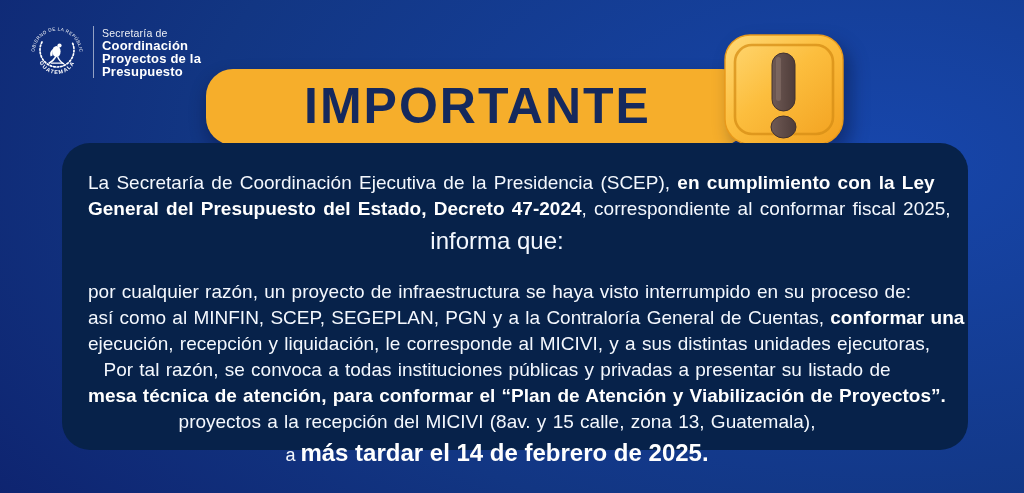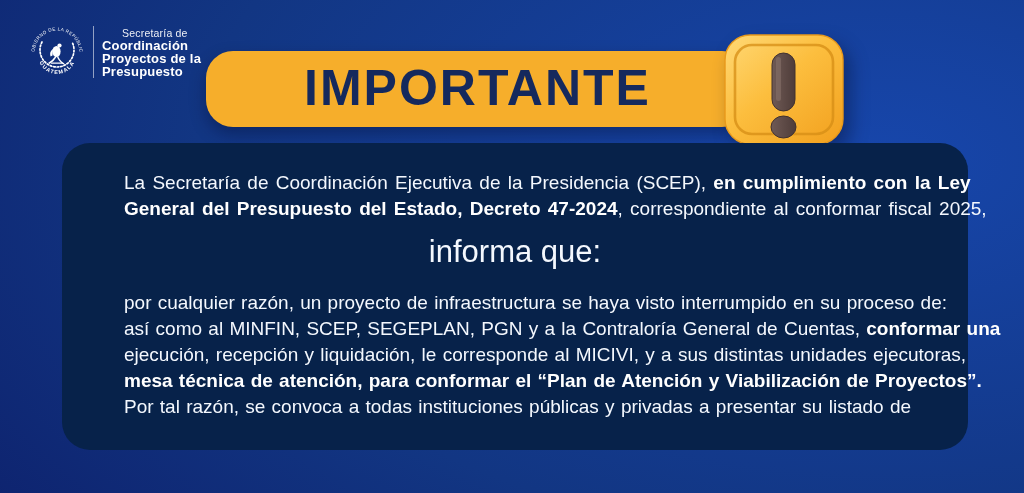--- a/index.html
+++ b/index.html
@@ -13,53 +13,53 @@
       var(--bg_mid, #123683) 46%,
       var(--bg_deep, #0E2470) 72%,
       var(--bg_corner, #122C6B) 100%);
   }
 
   
   .brand { position: absolute; left: 27px; top: 22px; display: flex; align-items: center; }
   .seal { width: 60px; height: 60px; flex: 0 0 auto; }
   .brand-divider { width: 1px; height: 52px; background: rgba(255,255,255,.55); margin: 0 8px 0 6px; }
   .org { color: #fff; padding-top: 1px; }
-  .org-light { font-size: 10.5px; line-height: 12px; font-weight: 400; opacity: .92; letter-spacing: .2px; margin-left: 20px; }
+  .org-light { font-size: 10.5px; line-height: 12px; font-weight: 400; opacity: .92; letter-spacing: .2px; }
   .org-bold  { font-size: 13px; line-height: 13px; font-weight: 700; letter-spacing: .2px; }
 
   
   .banner {
-    position: absolute; left: 206px; top: 51px; width: 543px; height: 76px;
+    position: absolute; left: 206px; top: 69px; width: 543px; height: 76px;
     background: var(--banner_bg, #F6AE2B);
     border-radius: 27px;
     display: flex; align-items: center; justify-content: center;
     box-shadow: 0 7px 16px rgba(2, 8, 40, .35);
   }
   .banner-label {
     font-size: 50px; font-weight: 800; letter-spacing: 2px;
     color: var(--banner_text, #15295D);
     transform: translateY(-1px);
   }
 
   
   .bubble { position: absolute; left: 714px; top: 28px; width: 140px; height: 146px;
             filter: drop-shadow(7px 9px 9px rgba(3,10,40,.38)); }
 
   
   .panel {
     position: absolute; left: 62px; top: 143px; width: 906px; height: 307px;
     background: var(--panel_bg, #07224A);
     border-radius: 28px;
-    padding: 27px 62px 0 62px;
+    padding: 27px 62px 0 26px;
     text-align: center;
     color: var(--text_color, #F4F8FE);
   }
   .rl-line { white-space: nowrap; }
   .intro  { font-size: 19px; line-height: 26px; word-spacing: 2px; }
-  .informa{ font-size: 31px; line-height: 38px; margin-top: 11px; font-weight: 400; }
+  .informa{ font-size: 24px; line-height: 38px; margin-top: 0; font-weight: 400; }
   .bodytx { font-size: 19px; line-height: 26px; margin-top: 19px; word-spacing: 1px; }
   .b { font-weight: 700; color: #FFFFFF; }
   .deadline { margin-top: 3px; line-height: 30px; font-size: 18px; }
   .deadline .b { font-size: 24px; }
 </style>
 </head>
 <body>
 
 <div class="stage">
 
@@ -122,18 +122,20 @@
   <div class="panel">
     <div class="intro">
         <div class="rl-line"><span>La Secretaría de Coordinación Ejecutiva de la Presidencia (SCEP), </span><span class="b">en cumplimiento con la Ley</span></div>
         <div class="rl-line"><span class="b">General del Presupuesto del Estado, Decreto 47-2024</span><span>, correspondiente al conformar fiscal 2025,</span></div>
       </div>
     <div class="informa">informa que:</div>
     <div class="bodytx">
         <div class="rl-line"><span>por cualquier razón, un proyecto de infraestructura se haya visto interrumpido en su proceso de:</span></div>
         <div class="rl-line"><span>así como al MINFIN, SCEP, SEGEPLAN, PGN y a la Contraloría General de Cuentas, </span><span class="b">conformar una</span></div>
         <div class="rl-line"><span>ejecución, recepción y liquidación, le corresponde al MICIVI, y a sus distintas unidades ejecutoras,</span></div>
+        <div class="rl-line"><span>Por tal razón, se convoca a todas instituciones públicas y privadas a presentar su listado de</span></div>
         <div class="rl-line"><span class="b">mesa técnica de atención, para conformar el “Plan de Atención y Viabilización de Proyectos”.</span></div>
-        <div class="rl-line"><span>Por tal razón, se convoca a todas instituciones públicas y privadas a presentar su listado de</span></div>
+        <div class="rl-line"><span>proyectos a la recepción del MICIVI (8av. y 15 calle, zona 13, Guatemala),</span></div>
       </div>
+    <div class="deadline"><span>a </span><span class="b">más tardar el 14 de febrero de 2025.</span></div>
   </div>
 
 </div>
 
 </body></html>

